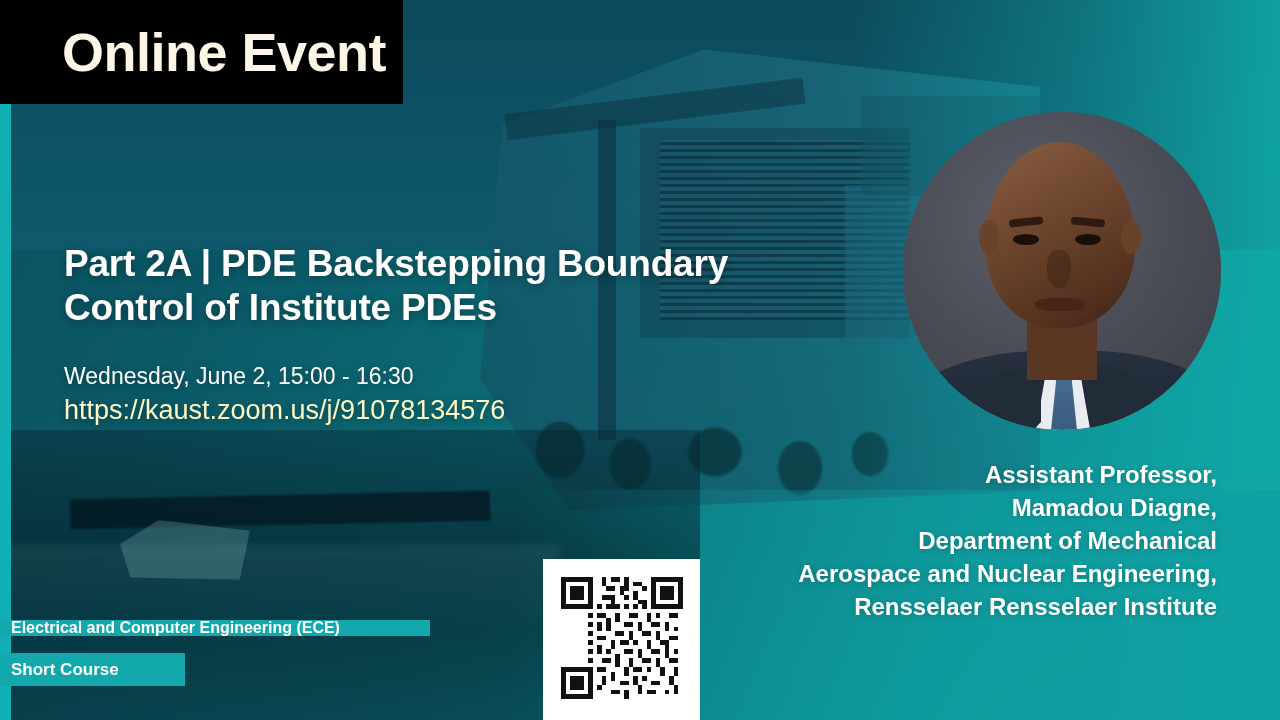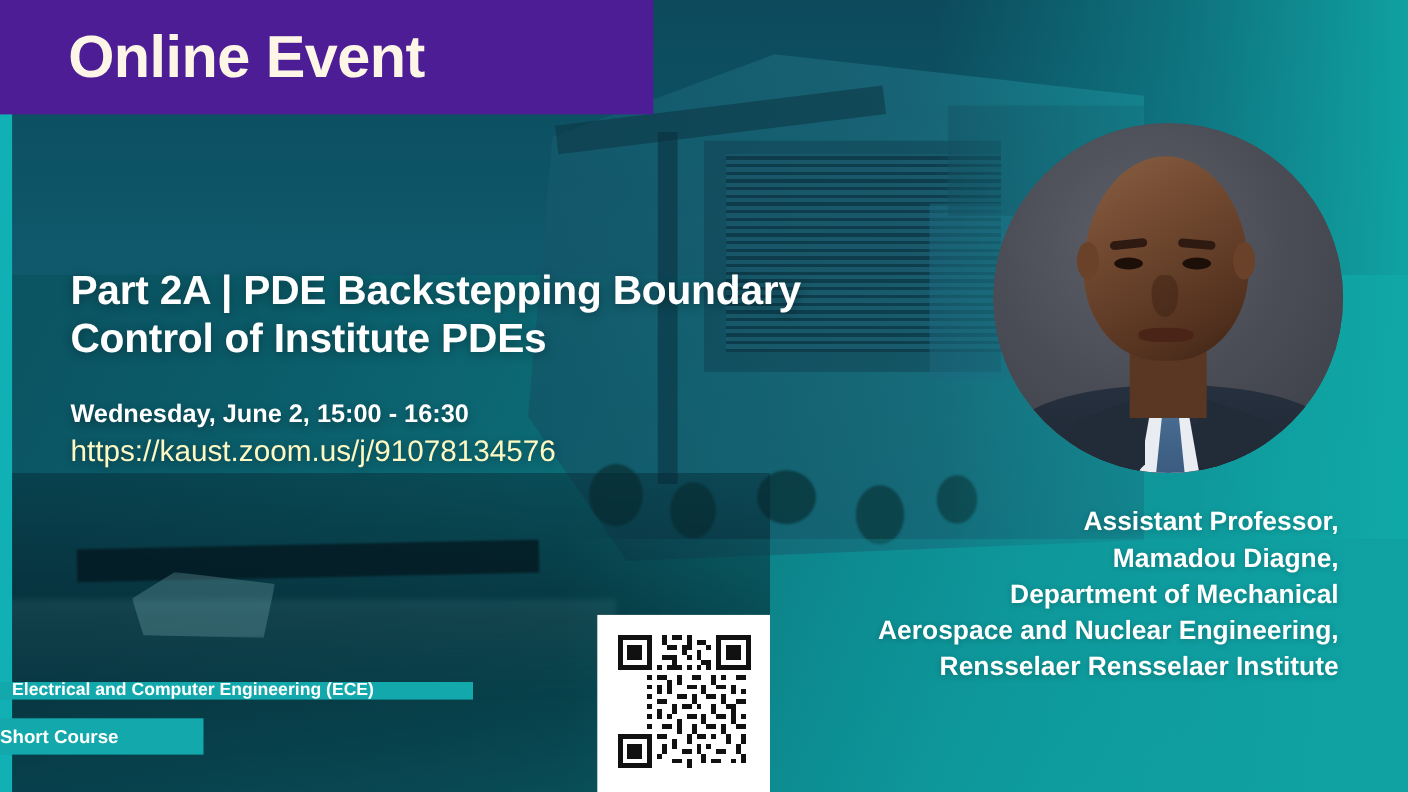--- a/index.html
+++ b/index.html
@@ -110,22 +110,22 @@
   .left-strip {
     position: absolute;
     left: 0; top: 103px; width: 11px; height: 617px;
     background: #11b0b4;
   }
 
   
   .gold-banner {
     position: absolute;
     left: 0; top: 0;
-    width: 594px; height: 104px;
-    background: #4c1d95;
+    width: 403px; height: 104px;
+    background: #000000;
     display: flex;
     align-items: center;
   }
   .gold-banner .label {
     margin-left: 62px;
     color: #fdf6e7;
     font-size: 54px;
     font-weight: bold;
     letter-spacing: -0.5px;
     line-height: 1;
@@ -146,21 +146,21 @@
     text-shadow: 0 2px 10px rgba(0,0,0,.35);
   }
   .meta-block {
     position: absolute;
     left: 64px; top: 362px;
     width: 700px;
   }
   .meta-block .when {
     color: #ffffff;
     font-size: 23px;
-    font-weight: bold;
+    font-weight: normal;
     line-height: 1.25;
     text-shadow: 0 2px 8px rgba(0,0,0,.35);
   }
   .meta-block .link {
     color: #fef9c3;
     font-size: 27px;
     font-weight: normal;
     line-height: 1.3;
     margin-top: 2px;
     text-shadow: 0 2px 8px rgba(0,0,0,.35);
@@ -278,20 +278,21 @@
     align-items: center;
     box-sizing: border-box;
   }
   .tag-ece {
     left: 0; top: 620px; width: 430px; height: 16px;
     padding-left: 11px;
     font-size: 16px;
   }
   .tag-course {
     left: 0; top: 653px; width: 185px; height: 33px;
+    padding-left: 11px;
     font-size: 17px;
   }
 </style>
 </head>
 <body>
 
 <div id="poster">
 
   <div class="bg-base"></div>
   <div class="bg-sky"></div>

